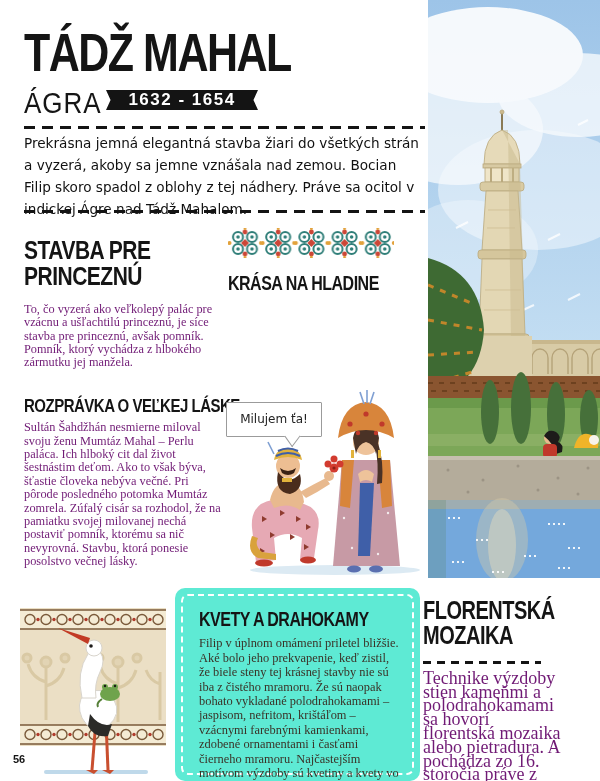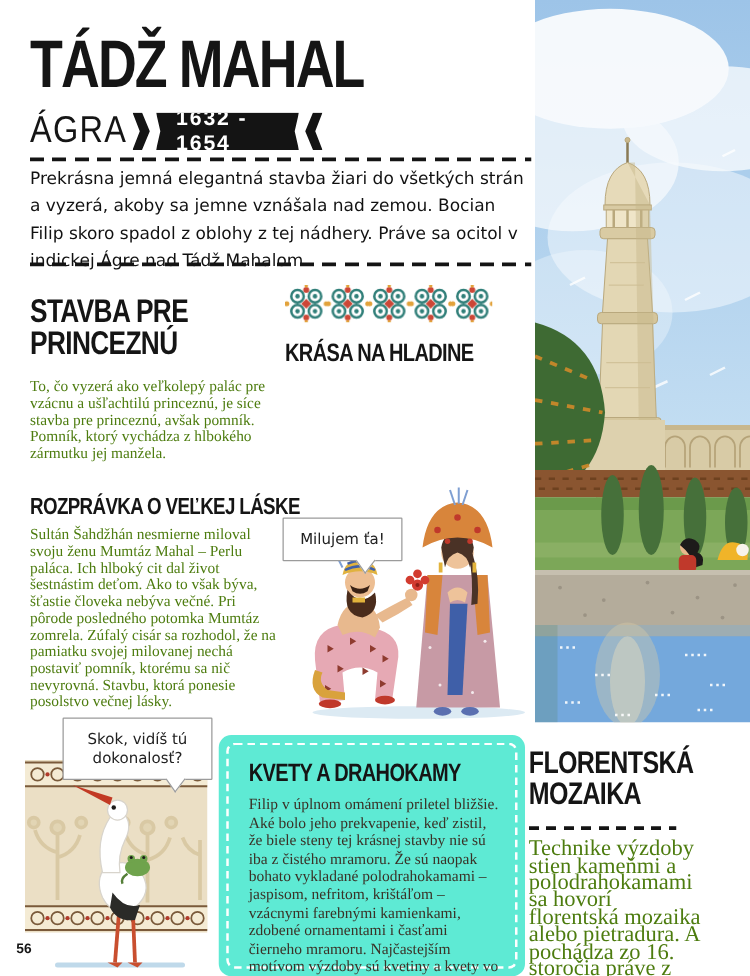--- a/index.html
+++ b/index.html
@@ -9,39 +9,39 @@
 
   
   .hand{font-family:"Liberation Sans",sans-serif;font-weight:900;
         transform:scaleY(1.25);transform-origin:top left;letter-spacing:-.5px;line-height:1.02;}
   .title{font-size:43px;letter-spacing:-1.5px;}
   .loc{font-weight:400;font-size:26px;letter-spacing:1px;transform:scaleY(1.15);transform-origin:top left;}
   .h-lg{font-size:21px;}
   .h-md{font-size:15px;}
   .h-box{font-size:16px;}
 
-  .serif{font-family:"Liberation Serif",serif;font-size:12.3px;line-height:13.4px;color:#4d7c0f;}
+  .serif{font-family:"Liberation Serif",serif;font-size:12.3px;line-height:13.4px;color:#701a75;}
   .intro{font-family:"DejaVu Sans",sans-serif;font-size:13.6px;line-height:22px;color:#111;}
 
   .dash{height:3px;background:repeating-linear-gradient(90deg,#141414 0 11px,transparent 11px 18px);}
   .dash-sm{height:3px;background:repeating-linear-gradient(90deg,#141414 0 8px,transparent 8px 14px);}
 
   
-  .ribbon{display:flex;align-items:stretch;height:30px;}
+  .ribbon{display:flex;align-items:stretch;height:30px;flex-direction:column;}
   .chev{width:18px;background:#141414;}
   .chev.l{clip-path:polygon(0 0,55% 0,100% 50%,55% 100%,0 100%,42% 50%);margin-right:5px;}
   .chev.r{clip-path:polygon(45% 0,100% 0,58% 50%,100% 100%,45% 100%,0 50%);margin-left:5px;}
   .ribbon-body{background:#141414;color:#fff;display:flex;align-items:center;justify-content:center;
         padding:0 16px;clip-path:polygon(0 0,100% 0,97% 50%,100% 100%,0 100%,3% 50%);
         font-weight:700;font-size:17px;letter-spacing:1.5px;font-family:"Liberation Sans",sans-serif;}
 
   
   .bubble{background:#fff;border:1.5px solid #9b9b9b;border-radius:1px;
         font-family:"DejaVu Sans",sans-serif;font-size:12px;line-height:15px;color:#222;
-        text-align:center;padding:9px 7px;z-index:5;margin-top:12px;}
+        text-align:center;padding:9px 7px;z-index:5;}
   .bubble:after{content:"";position:absolute;width:12px;height:12px;background:#fff;
         border-right:1.5px solid #9b9b9b;border-bottom:1.5px solid #9b9b9b;
         transform:rotate(55deg) skew(18deg);bottom:-7px;right:22px;}
 
   
   .factbox{background:#5eead4;border-radius:10px;}
   .factbox:before{content:"";position:absolute;inset:6px;border:2px dashed #fff;border-radius:7px;pointer-events:none;}
   .factbox .inner{position:relative;padding:22px 18px 0 24px;}
   .factbox .serif{color:#3a3227;}
 
@@ -408,23 +408,20 @@
           <ellipse cx="90" cy="92" rx="10" ry="7" fill="#6fa34c"></ellipse>
           <circle cx="85" cy="85" r="3" fill="#6fa34c"></circle>
             <circle cx="95" cy="85" r="3" fill="#6fa34c"></circle>
           <circle cx="85" cy="84" r="1.2" fill="#1d1b1a"></circle>
             <circle cx="95" cy="84" r="1.2" fill="#1d1b1a"></circle>
           <path d="M82,97 q-6,4 -4,8" stroke="#557f38" stroke-width="2" fill="none"></path>
         </g>
       </g>
     </svg>
   </div>
-  <div class="abs bubble" style="left:50px;top:562px;width:104px;">
-    <span>Skok, vidíš tú dokonalosť?</span>
-  </div>
 
   <div class="abs factbox" style="left:175px;top:588px;width:245px;height:193px;">
     <div class="inner">
       <h3 class="hand h-box" style="margin:0 0 10px 0;">KVETY A DRAHOKAMY</h3>
       <p class="serif" style="margin:0;font-size:12.4px;line-height:14.4px;">Filip v úplnom omámení priletel bližšie. Aké bolo jeho prekvapenie, keď zistil, že biele steny tej krásnej stavby nie sú iba z čistého mramoru. Že sú naopak bohato vykladané polodrahokamami – jaspisom, nefritom, krištáľom – vzácnymi farebnými kamienkami, zdobené ornamentami i časťami čierneho mramoru. Najčastejším motívom výzdoby sú kvetiny a kvety vo všetkých podobách.</p>
     </div>
   </div>
 
   <div class="abs" style="left:423px;top:598px;width:152px;">
     <h3 class="hand h-lg" style="margin:0;width:130px;font-size:20px;">FLORENTSKÁ MOZAIKA</h3>

